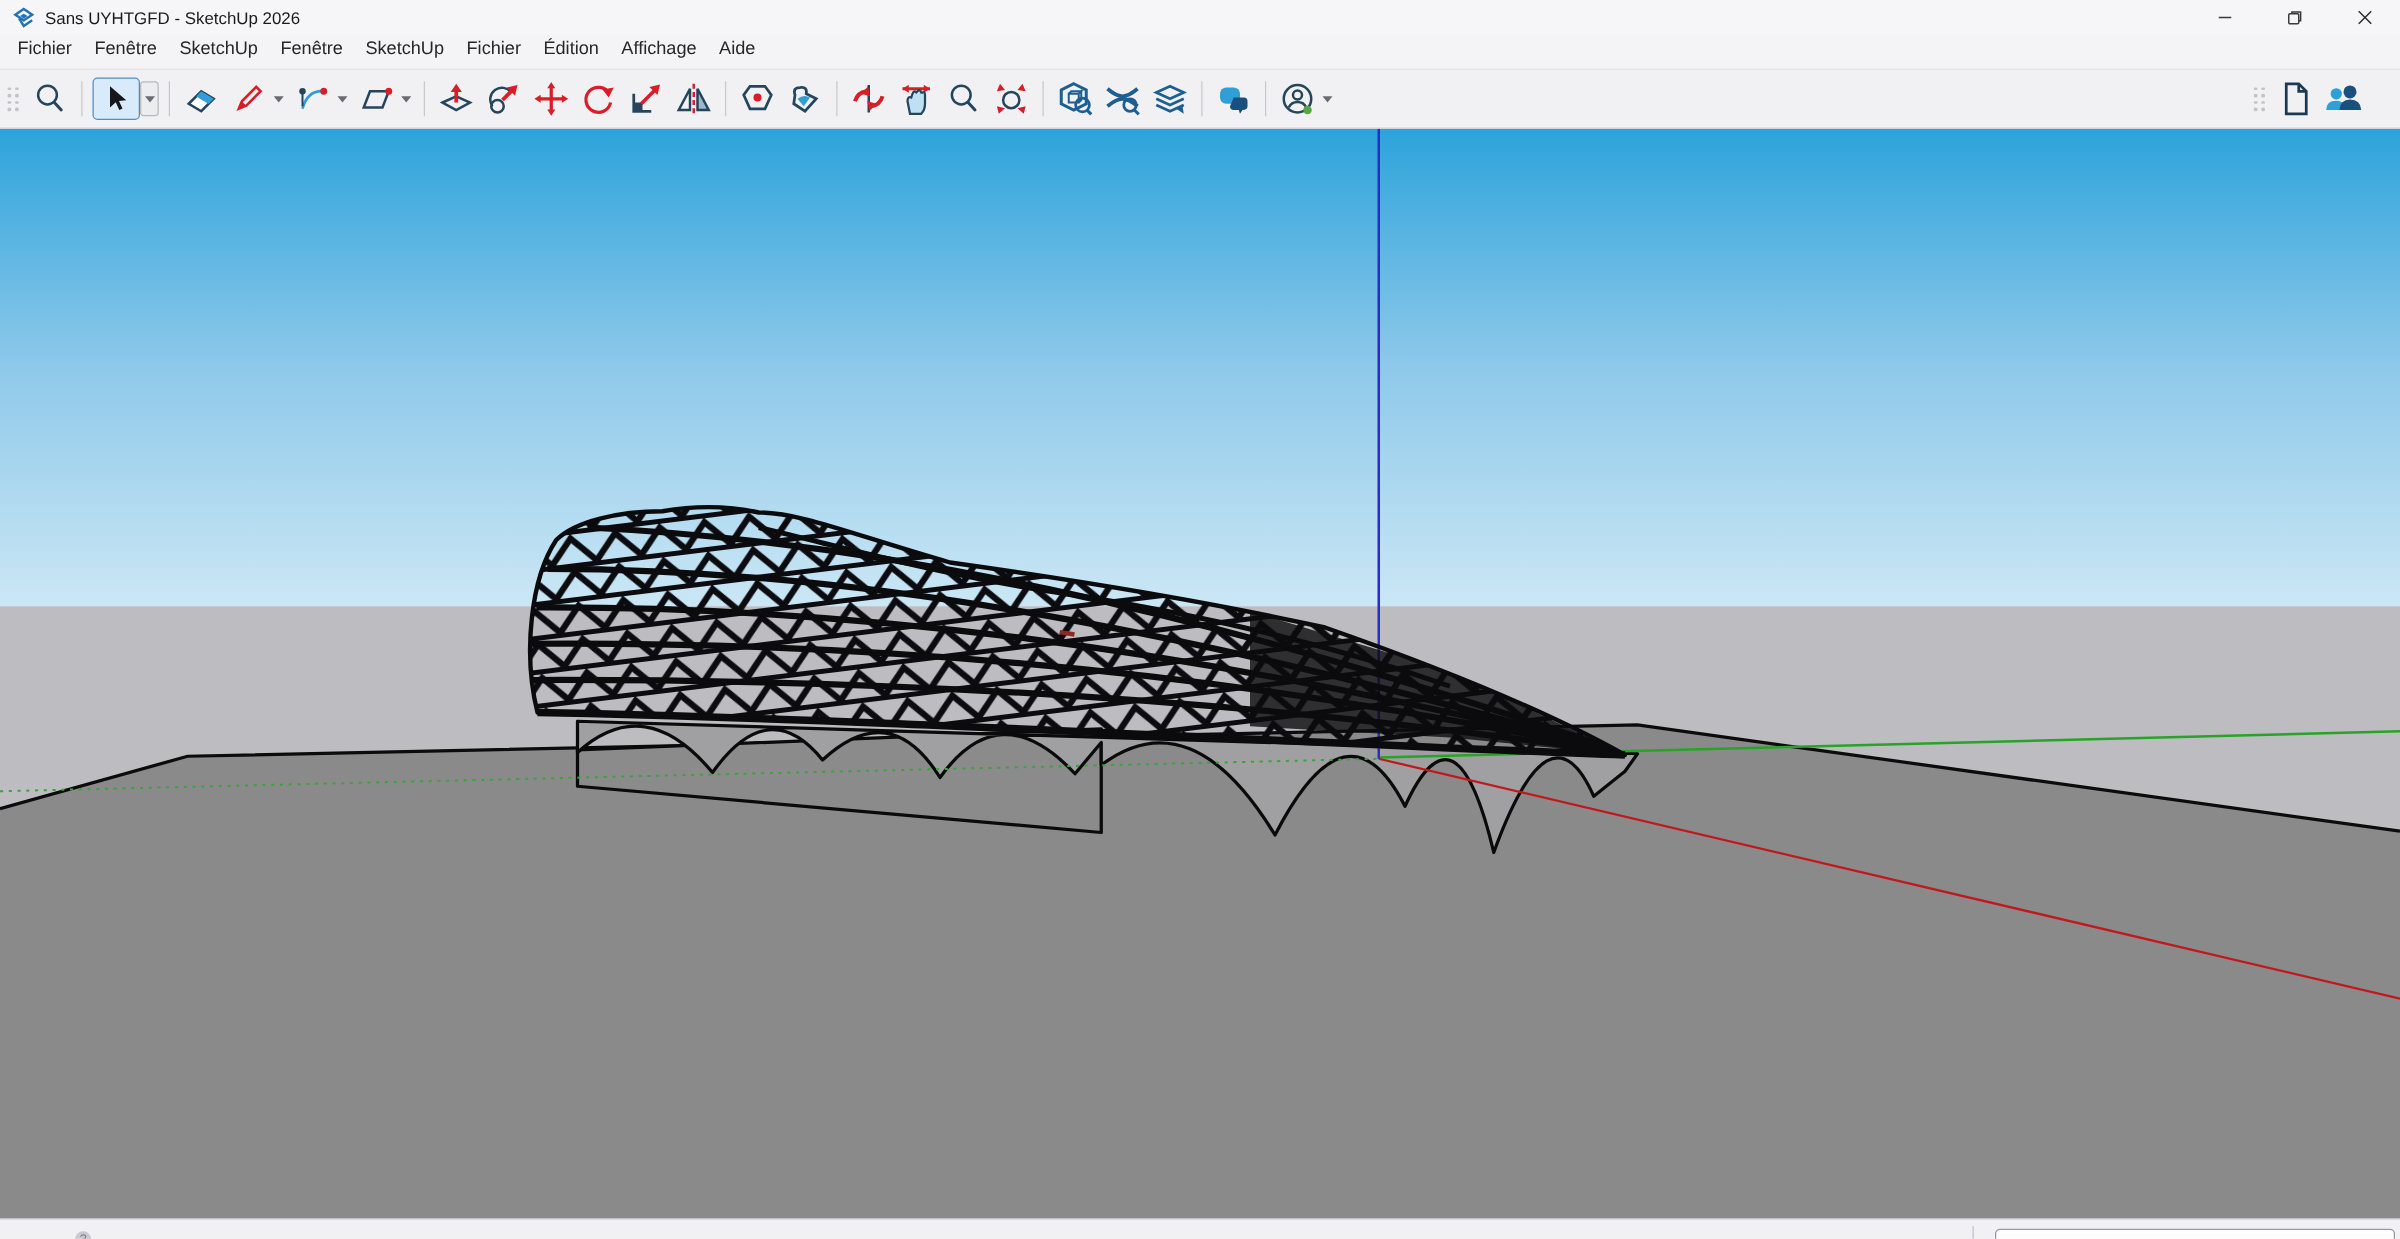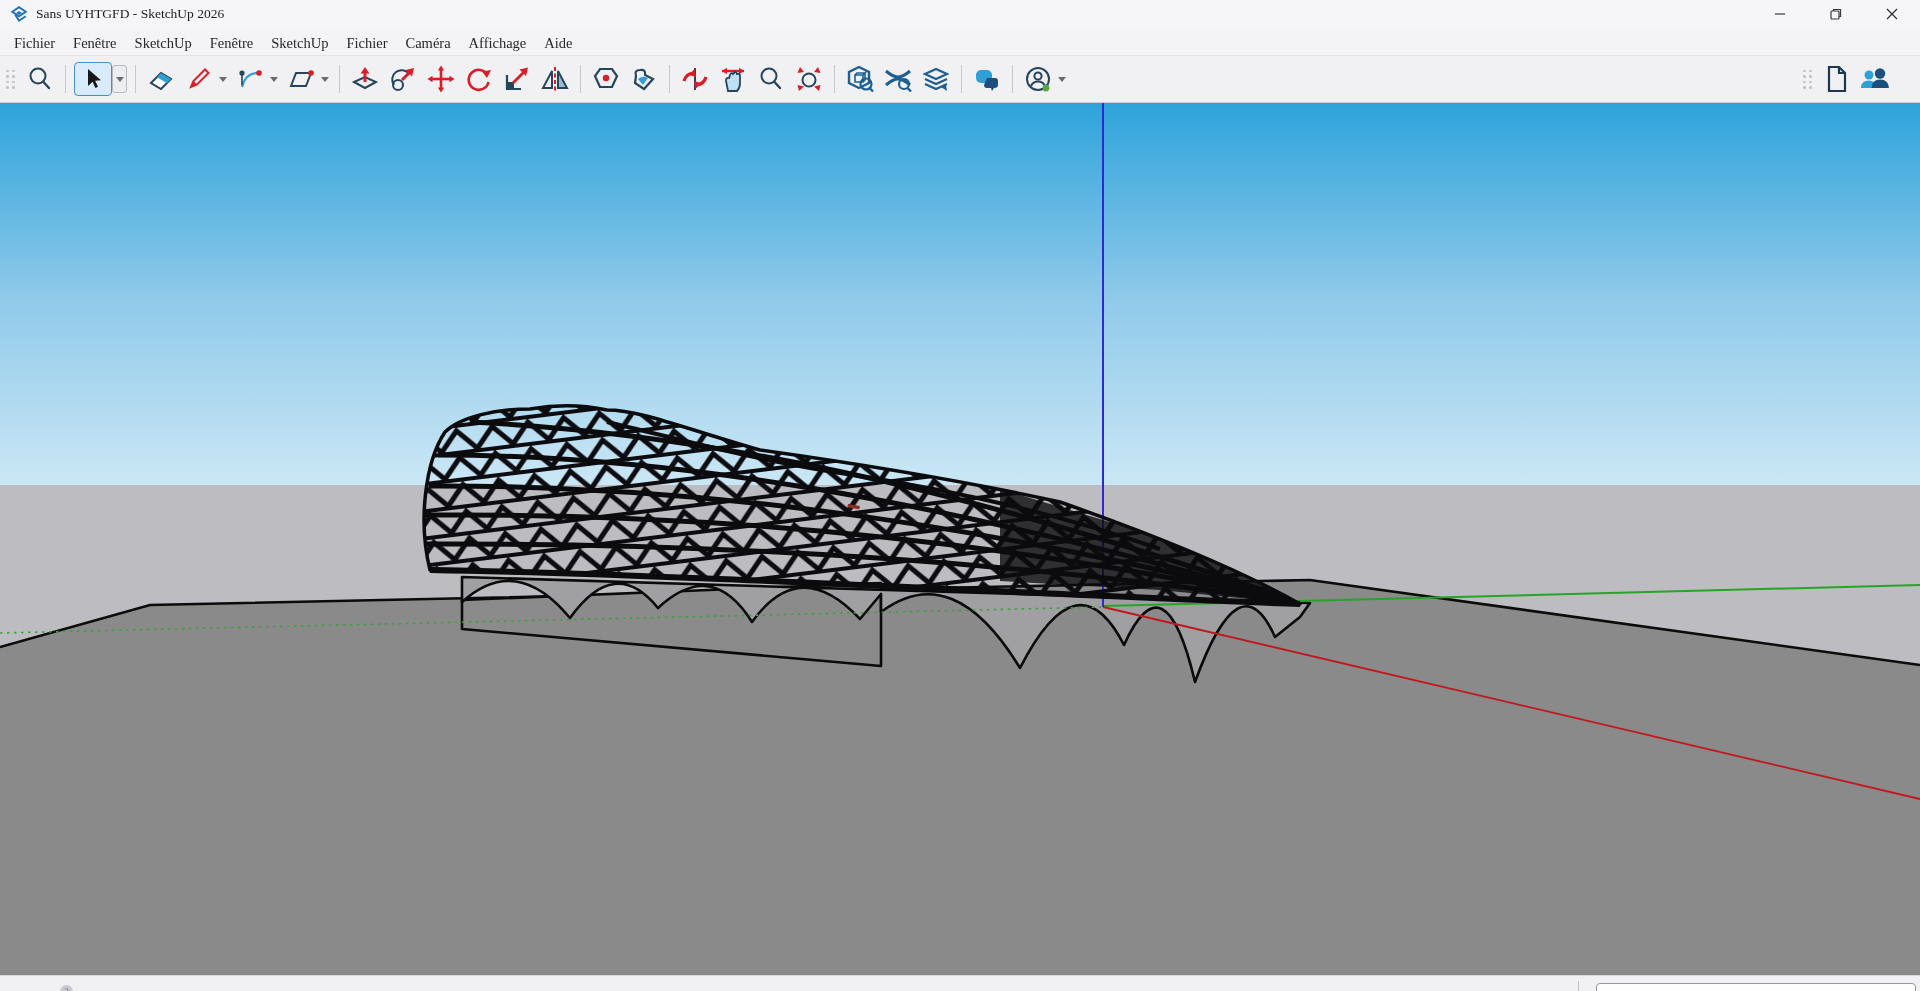--- a/index.html
+++ b/index.html
@@ -1,27 +1,27 @@
 <!DOCTYPE html>
 <html><head>
 <meta charset="utf-8">
 <style>
   html,body{margin:0;padding:0;width:1920px;height:991px;overflow:hidden;
     font-family:"Liberation Sans",sans-serif;background:#f2f2f5;}
-  .app{display:flex;flex-direction:column;width:1920px;height:804px;font-family:Liberation Serif, serif;}
+  .app{display:flex;flex-direction:column;width:1920px;height:804px;}
 
   
   .titlebar{height:28px;background:#f6f6f9;display:flex;align-items:center;flex:0 0 28px;}
   .titlebar .logo{margin:0 8px 0 10px;display:flex;align-items:center;}
   .title-text{font-size:13.5px;color:#1b1b1f;}
   .win-controls{margin-left:auto;display:flex;height:28px;}
   .win-btn{width:56px;height:28px;display:flex;align-items:center;justify-content:center;}
 
   
-  .menubar{height:27px;background:#f4f4f7;display:flex;align-items:flex-end;flex:0 0 27px;padding-left:5px;}
+  .menubar{height:27px;background:#f4f4f7;display:flex;align-items:flex-start;flex:0 0 27px;padding-left:5px;}
   .menu-item{font-size:14.5px;color:#26262b;padding:3px 9px;cursor:default;}
 
   
   .toolbar{height:46px;background:#f1f1f4;border-top:1px solid #e3e3e8;border-bottom:1px solid #cfcfd6;
     display:flex;align-items:center;flex:0 0 46px;padding:0 4px;}
   .tbtn{width:34px;height:34px;display:flex;align-items:center;justify-content:center;border-radius:4px;margin:0 2px;}
   .tbtn.active{background:#d9ebfb;border:1.5px solid #4a90c8;width:36px;height:32px;}
   .caret-btn{width:13px;height:30px;display:flex;align-items:center;justify-content:center;margin:0 2px 0 -2px;}
   .caret{width:0;height:0;border-left:4px solid transparent;border-right:4px solid transparent;border-top:5px solid #6b6b72;}
   .caret-boxed{border:1px solid #b8b8bf;background:#ecedf1;border-radius:3px;height:26px;}
@@ -77,21 +77,21 @@
     </div>
   </div>
 
   <div class="menubar">
     <span class="menu-item">Fichier</span>
     <span class="menu-item">Fenêtre</span>
     <span class="menu-item">SketchUp</span>
     <span class="menu-item">Fenêtre</span>
     <span class="menu-item">SketchUp</span>
     <span class="menu-item">Fichier</span>
-    <span class="menu-item">Caméra</span>
+    <span class="menu-item">Édition</span>
     <span class="menu-item">Affichage</span>
     <span class="menu-item">Aide</span>
   </div>
 
   <div class="toolbar">
     <span class="grip">
         <i></i>
         <i></i>
         <i></i>
         <i></i>

